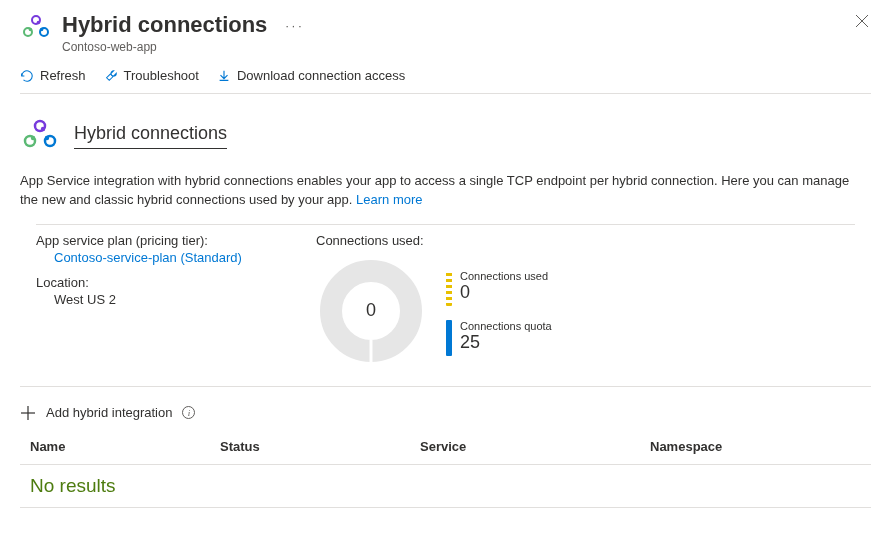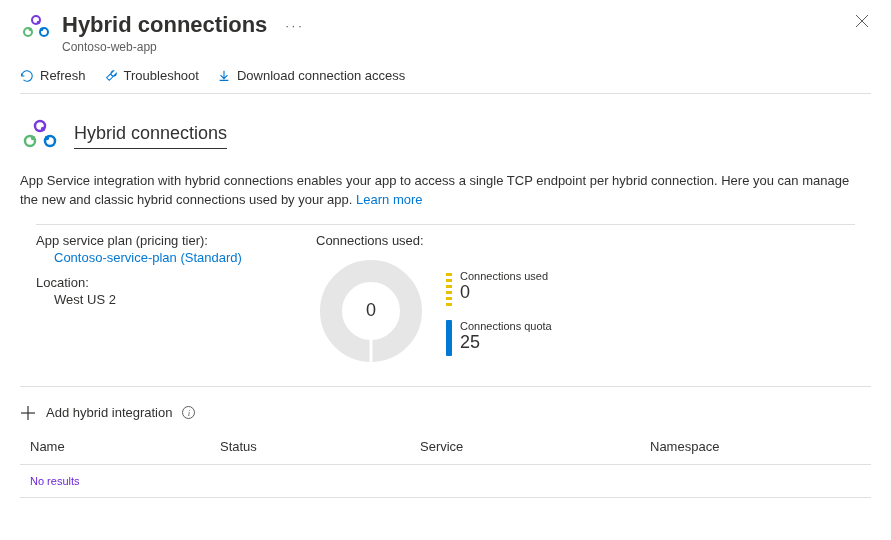--- a/index.html
+++ b/index.html
@@ -167,37 +167,37 @@
       display: inline-flex;
       align-items: center; justify-content: center;
       color: #605e5c;
       font-style: italic;
       font-family: serif;
     }
     .table-header {
       display: flex;
       padding: 6px 0px 10px 0px;
       margin: 0 20px;
-      font-weight: 400;
+      font-weight: 700;
       font-size: 13px;
       border-bottom: 1px solid #e1dfdd;
       gap: 0;
     }
     .th-name { width: 200px; padding-left: 10px; }
     .th-status { width: 200px; }
     .th-endpoint { width: 230px; }
     .th-namespace { flex: 1; }
     .table-body {
       margin: 0 20px;
       border-bottom: 1px solid #e1dfdd;
     }
     .no-results {
       padding: 10px 0 10px 10px;
-      font-size: 11px;
-      color: #6d28d9;
+      font-size: 19px;
+      color: #4d7c0f;
     }
   </style>
 </head>
 <body>
 
 <div class="header">
   <svg class="hc-logo" viewBox="0 0 40 40">
     <circle cx="20" cy="10" r="5" fill="none" stroke="#773adc" stroke-width="2.5"></circle>
     <circle cx="30" cy="25" r="5" fill="none" stroke="#0078d4" stroke-width="2.5"></circle>
     <circle cx="10" cy="25" r="5" fill="none" stroke="#5bb974" stroke-width="2.5"></circle>

